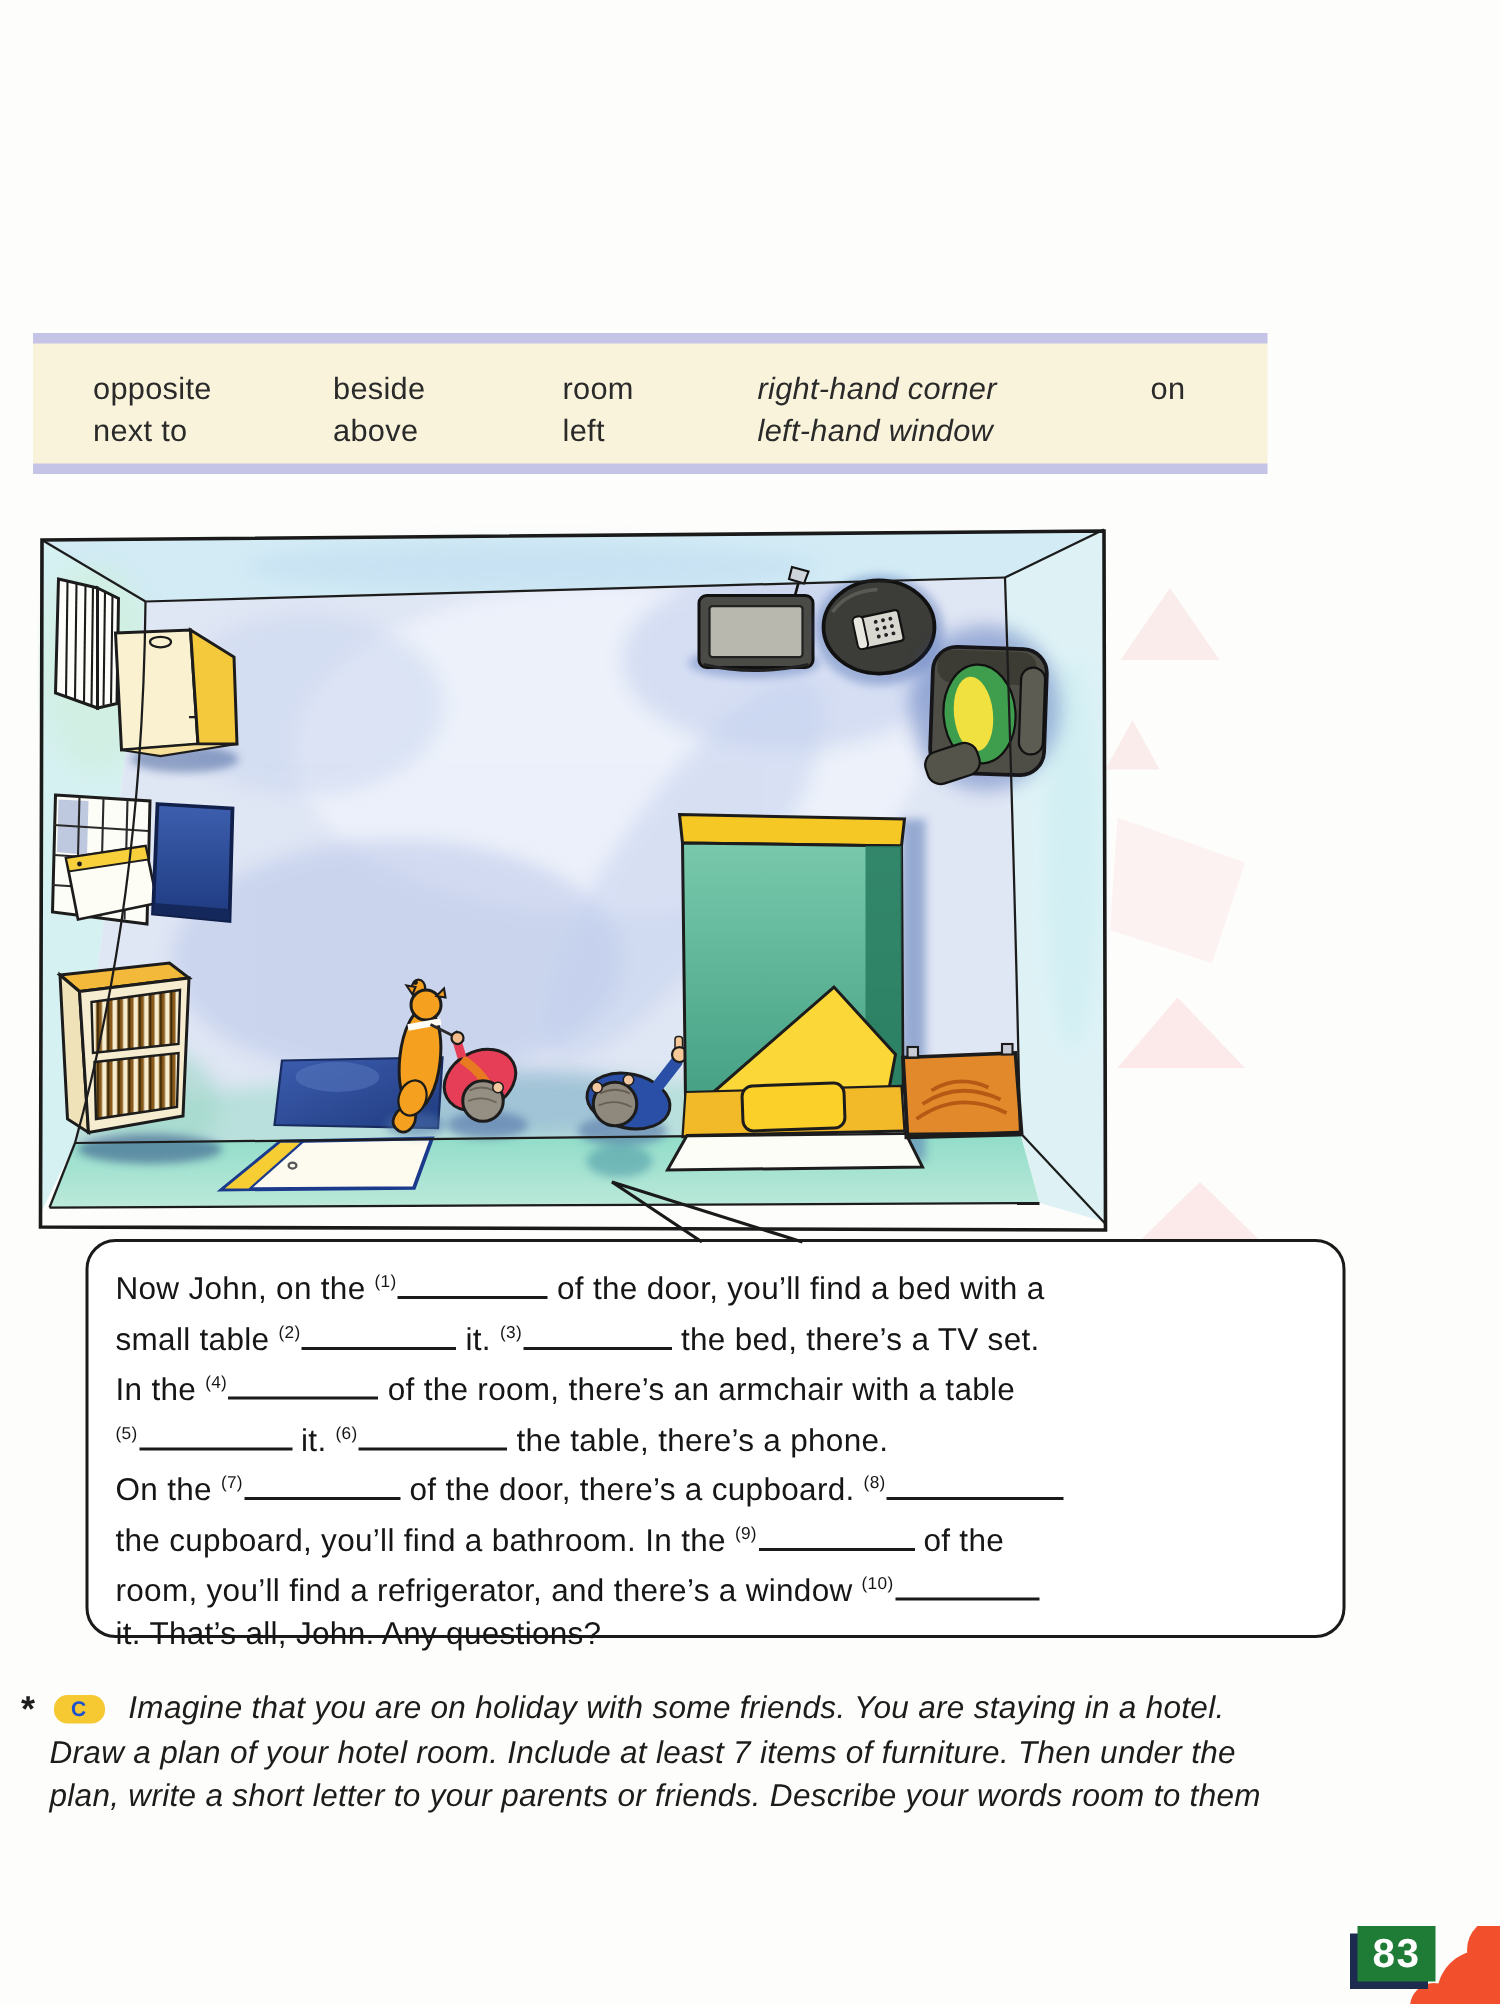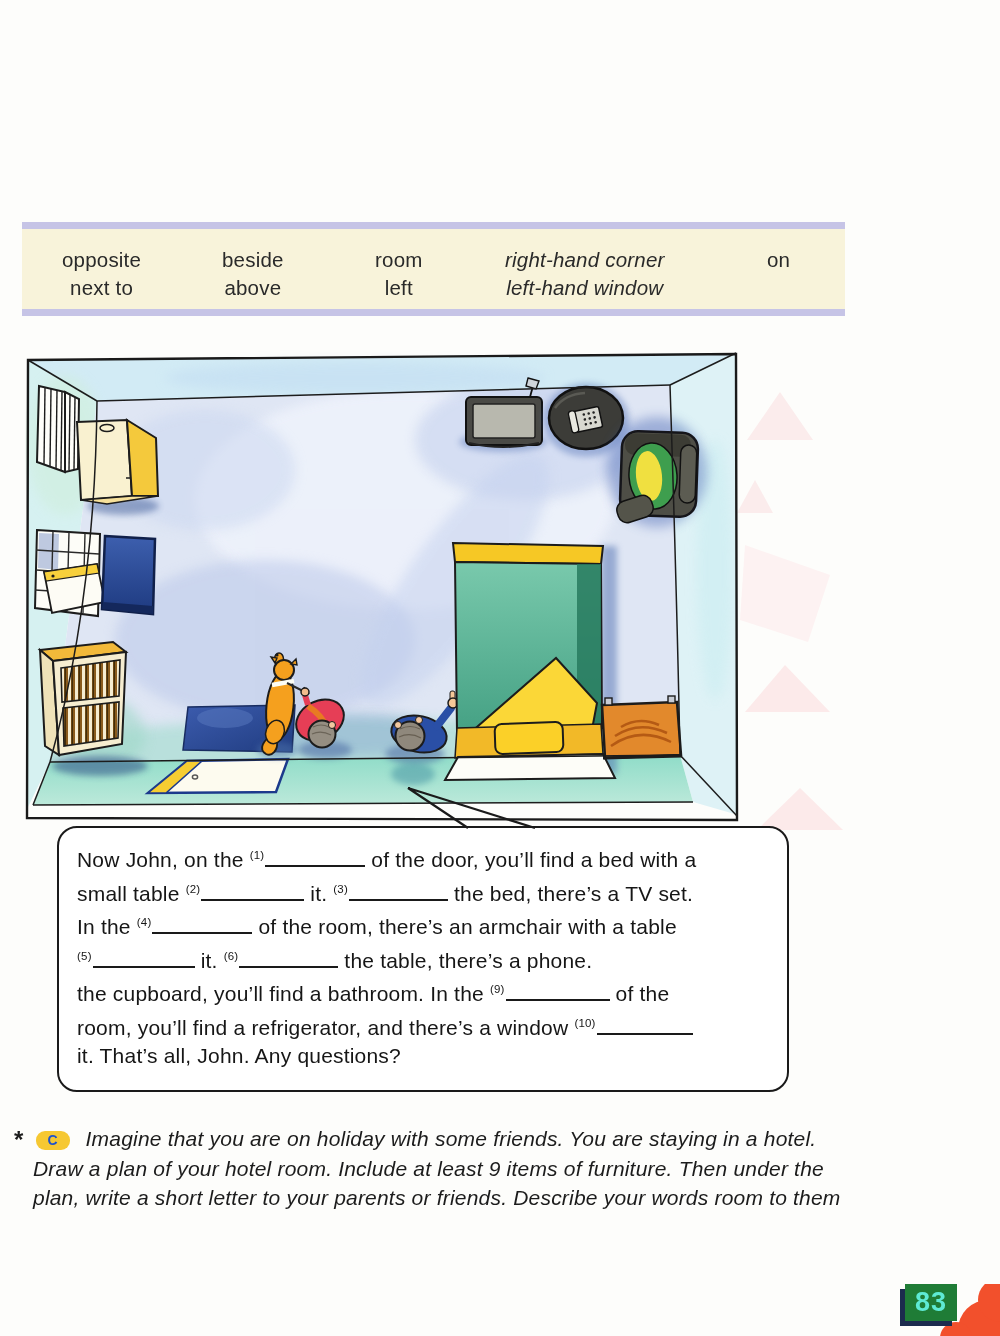--- a/index.html
+++ b/index.html
@@ -15,40 +15,40 @@
   .para.c .prest{margin-left:19px;}
   .badge{display:inline-block;position:relative;width:34px;height:19px;line-height:19px;text-align:center;
          background:#f6c832;color:#1d52cc;font-weight:bold;font-style:normal;font-size:14px;
          border-radius:9px;margin-right:16px;vertical-align:1px;}
   .badge::before{content:"";position:absolute;left:-4px;top:3px;width:10px;height:13px;background:#2f62d6;
          border-radius:7px 0 0 7px;z-index:-1;}
   .ast{font-weight:bold;font-style:normal;font-size:24px;vertical-align:-2px;margin-right:12px;}
 
   
   .wordbox{position:absolute;left:22px;top:222px;width:823px;height:80px;background:#f8f3da;
-           border-top:7px solid #c6c4e6;border-bottom:7px solid #c6c4e6;text-align:center;}
+           border-top:7px solid #c6c4e6;border-bottom:7px solid #c6c4e6;}
   .wb-col{position:absolute;top:17px;font-size:20.5px;line-height:28px;color:#2a2a2a;letter-spacing:.2px;}
   .wb-col.c0{left:40px;} .wb-col.c1{left:200px;} .wb-col.c2{left:353px;} .wb-col.c3{left:483px;font-style:italic;} .wb-col.c4{left:745px;}
 
   
   .room{position:absolute;left:25px;top:350px;width:715px;height:472px;z-index:1;}
 
   
-  .bubble{position:absolute;left:57px;top:826px;width:732px;height:266px;box-sizing:border-box;
+  .bubble{position:absolute;left:57px;top:826px;width:840px;height:266px;box-sizing:border-box;
           background:#fff;border:2.5px solid #1a1a1a;border-radius:20px;padding:13px 18px 0 18px;
           font-size:21px;line-height:28.5px;color:#161616;letter-spacing:.2px;z-index:2;}
   .bub-line{white-space:nowrap;}
   .sup{font-size:11.5px;vertical-align:8px;margin-right:1px;}
   .blank{display:inline-block;height:15px;border-bottom:2px solid #1a1a1a;}
   .tail{position:absolute;left:395px;top:782px;z-index:3;}
 
   
   .deco{position:absolute;left:730px;top:380px;z-index:0;}
   .pagenum{position:absolute;left:905px;top:1284px;width:52px;height:37px;background:#1f7c36;
-           color:#5eead4;font-weight:bold;font-size:27px;letter-spacing:1px;text-align:center;line-height:37px;
+           color:#ffffff;font-weight:bold;font-size:27px;letter-spacing:1px;text-align:center;line-height:37px;
            box-shadow:-5px 5px 0 #1c2b4e;z-index:4;}
   .corner{position:absolute;right:0;bottom:0;z-index:3;}
 </style>
 </head>
 <body>
 
 <div class="page">
 
   <svg class="deco" width="180" height="460" viewBox="0 0 180 460">
     <polygon points="17,60 83,60 50,12" fill="#fbecec"></polygon>
@@ -322,31 +322,32 @@
 
   <svg class="tail" width="150" height="50" viewBox="0 0 150 50">
     <path d="M73,46 L13,6 L140,46" fill="none" stroke="#1a1a1a" stroke-width="2.2"></path>
   </svg>
 
   <div class="bubble">
       <div class="bub-line">Now John, on the <span class="sup">(1)</span><span class="blank" style="width: 100px;"></span> of the door, you’ll find a bed with a</div>
       <div class="bub-line">small table <span class="sup">(2)</span><span class="blank" style="width: 103px;"></span> it. <span class="sup">(3)</span><span class="blank" style="width: 99px;"></span> the bed, there’s a TV set.</div>
       <div class="bub-line">In the <span class="sup">(4)</span><span class="blank" style="width: 100px;"></span> of the room, there’s an armchair with a table</div>
       <div class="bub-line"><span class="sup">(5)</span><span class="blank" style="width: 102px;"></span> it. <span class="sup">(6)</span><span class="blank" style="width: 99px;"></span> the table, there’s a phone.</div>
+      <div class="bub-line">On the <span class="sup">(7)</span><span class="blank" style="width: 104px;"></span> of the door, there’s a cupboard. <span class="sup">(8)</span><span class="blank" style="width: 118px;"></span></div>
       <div class="bub-line">the cupboard, you’ll find a bathroom. In the <span class="sup">(9)</span><span class="blank" style="width: 104px;"></span> of the</div>
       <div class="bub-line">room, you’ll find a refrigerator, and there’s a window <span class="sup">(10)</span><span class="blank" style="width: 96px;"></span></div>
       <div class="bub-line">it. That’s all, John. Any questions?</div>
     </div>
 
   <div class="para c">
     <div class="prow">
       <span class="ast">*</span><span class="badge">C</span><span>Imagine that you are on holiday with some friends. You are staying in a hotel.</span>
     </div>
     <div class="prest">
-        <div class="pline">Draw a plan of your hotel room. Include at least 9 items of furniture. Then under the</div>
+        <div class="pline">Draw a plan of your hotel room. Include at least 7 items of furniture. Then under the</div>
         <div class="pline">plan, write a short letter to your parents or friends. Describe your words room to them</div>
       </div>
   </div>
 
   <div class="pagenum">83</div>
 
   <svg class="corner" width="70" height="52" viewBox="0 0 70 52">
     <circle cx="58" cy="46" r="30" fill="#f2502c"></circle>
     <circle cx="26" cy="54" r="16" fill="#f2502c"></circle>
     <circle cx="70" cy="16" r="22" fill="#f2502c"></circle>

